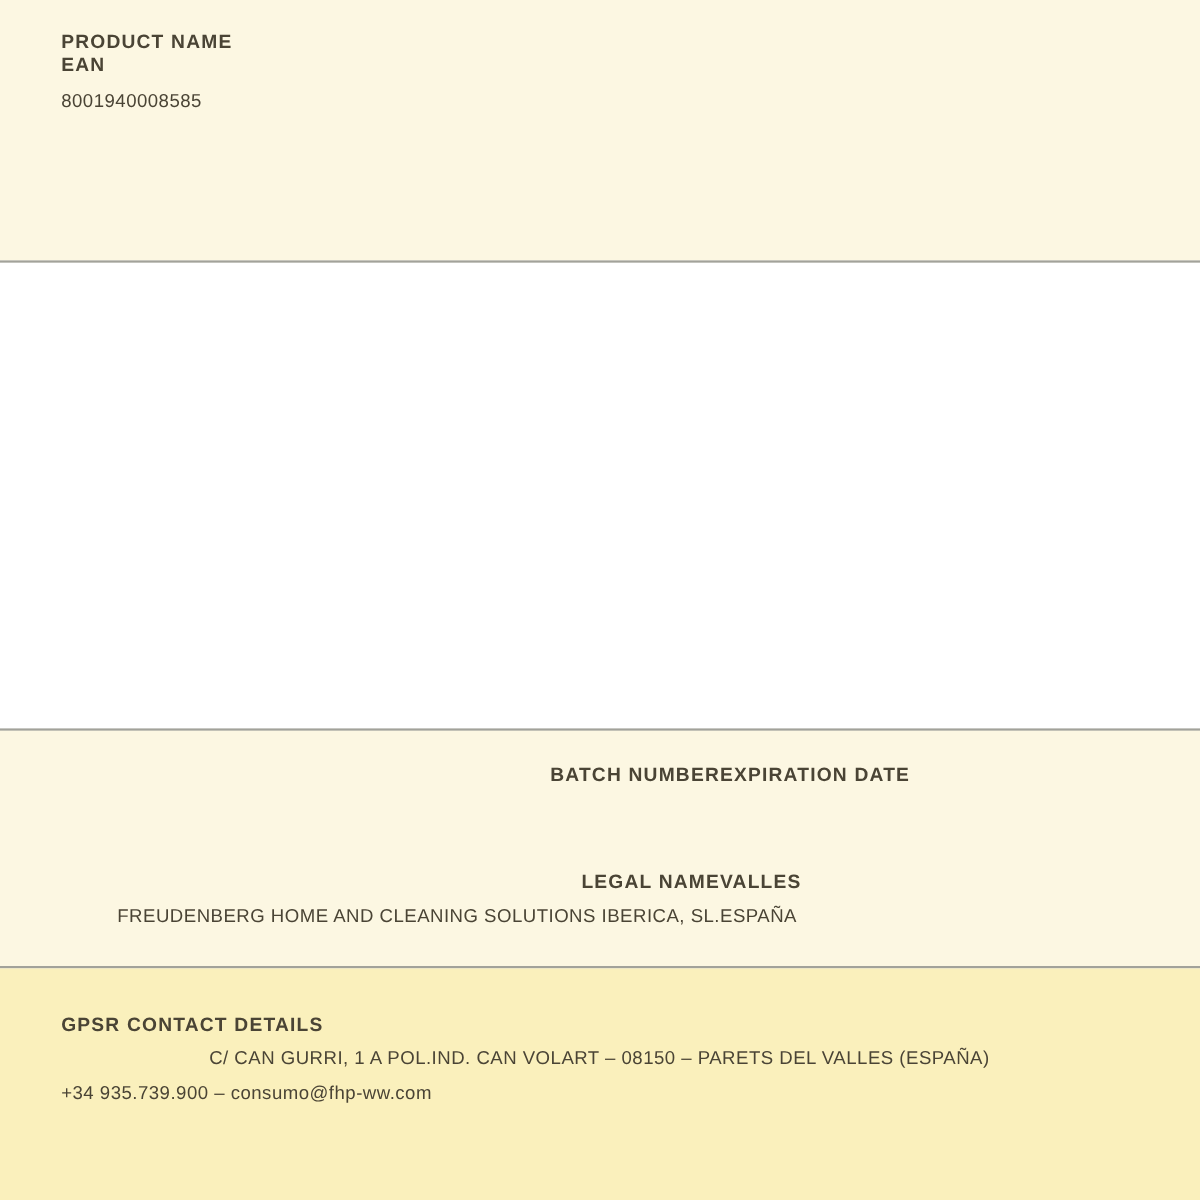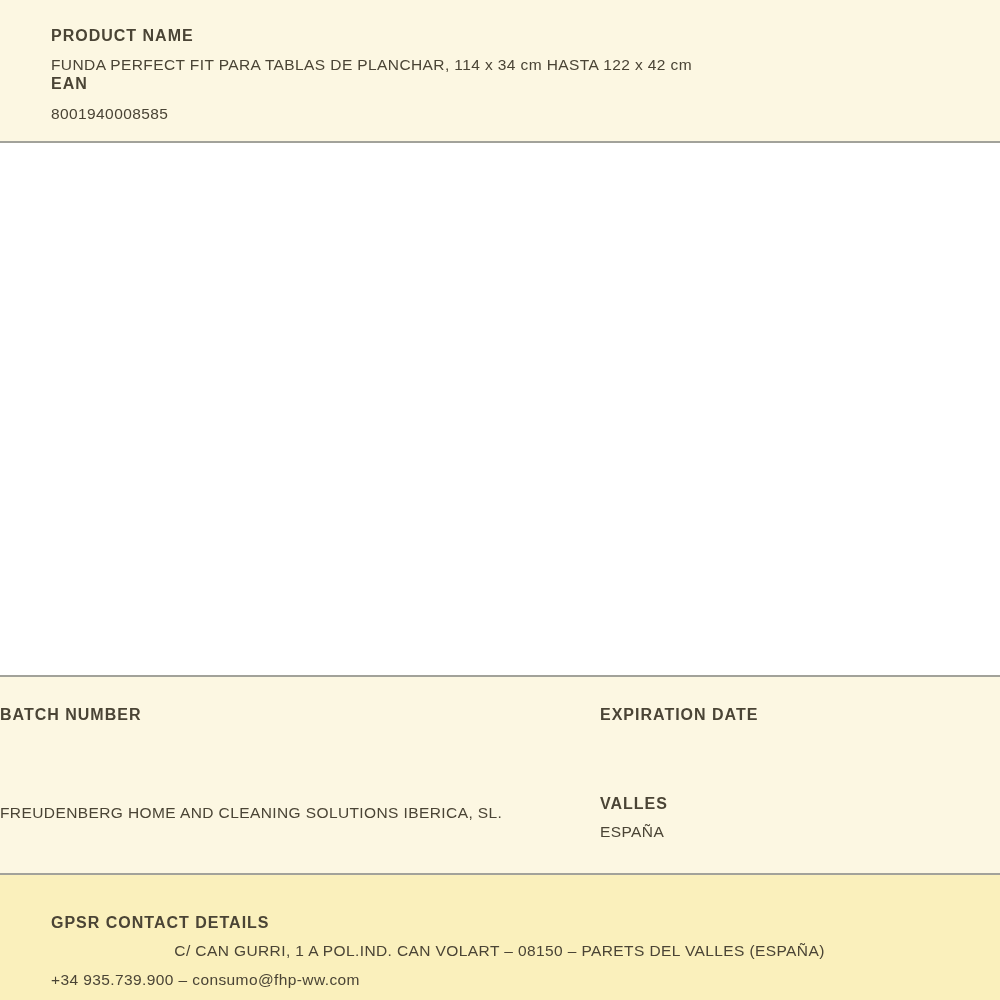--- a/index.html
+++ b/index.html
@@ -28,21 +28,21 @@
     letter-spacing: 1px;
     line-height: 19px;
   }
   .value {
     font-size: 15.5px;
     letter-spacing: 0.4px;
     line-height: 19px;
   }
   
   .section-top {
-    height: 141px;
+    height: 217px;
     flex: 0 0 auto;
     background: var(--cream, #FCF7E2);
     padding: 26px 51px 0 51px;
   }
   .section-top .value { margin-top: 10px; }
   .field-ean { }
   .field-ean .value { margin-top: 11px; }
   
   .section-blank {
     flex: 1 1 auto;
@@ -52,43 +52,42 @@
   .section-mid {
     height: 196px;
     flex: 0 0 auto;
     background: var(--cream, #FCF7E2);
     padding-top: 28px;
   }
   .mid-row {
     display: flex;
     align-items: flex-start;
   }
-  .col-left  { width: 600px; text-align: left; }
+  .col-left  { width: 600px; text-align: right; }
   .col-right { width: 200px; text-align: left; }
   .row-legal { margin-top: 70px; }
   .row-legal .value { margin-top: 9px; }
   
   .section-gpsr {
-    height: 125px;
+    height: 193px;
     flex: 0 0 auto;
     background: var(--yellow, #FAF0BC);
     padding: 38px 52px 0 51px;
   }
   .gpsr-address { margin-top: 9px; text-align: center; }
   .gpsr-phone   { margin-top: 10px; text-align: left; }
 </style>
 </head>
 <body style="--cream: #FCF7E2; --yellow: #FAF0BC; --divider: #A2A29A; --text: #4A4435;">
 
 <div class="sheet">
 
   <section class="section-top">
     <div class="field">
       <div class="label">PRODUCT NAME</div>
-      <div class="value">FUNDA PERFECT FIT PARA TABLAS DE PLANCHAR, 114 x 34 cm HASTA 122 x 42 cm</div>
     </div>
     <div class="field field-ean">
       <div class="label">EAN</div>
       <div class="value">8001940008585</div>
     </div>
   </section>
 
   <div class="divider"></div>
 
   <section class="section-blank"></section>
@@ -99,20 +98,21 @@
     <div class="mid-row row-batch">
       <div class="col-left">
         <div class="label">BATCH NUMBER</div>
       </div>
       <div class="col-right">
         <div class="label">EXPIRATION DATE</div>
       </div>
     </div>
     <div class="mid-row row-legal">
       <div class="col-left">
+        <div class="label">LEGAL NAME</div>
         <div class="value">FREUDENBERG HOME AND CLEANING SOLUTIONS IBERICA, SL.</div>
       </div>
       <div class="col-right">
         <div class="label">VALLES</div>
         <div class="value">ESPAÑA</div>
       </div>
     </div>
   </section>
 
   <div class="divider"></div>

